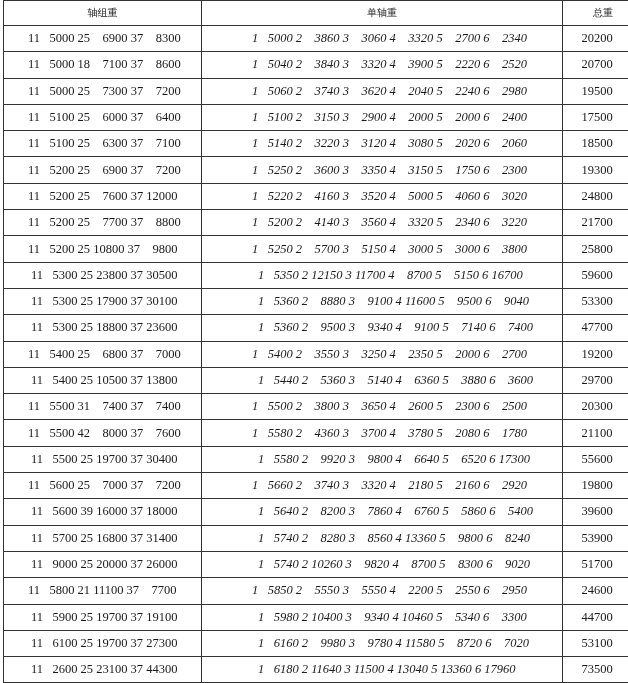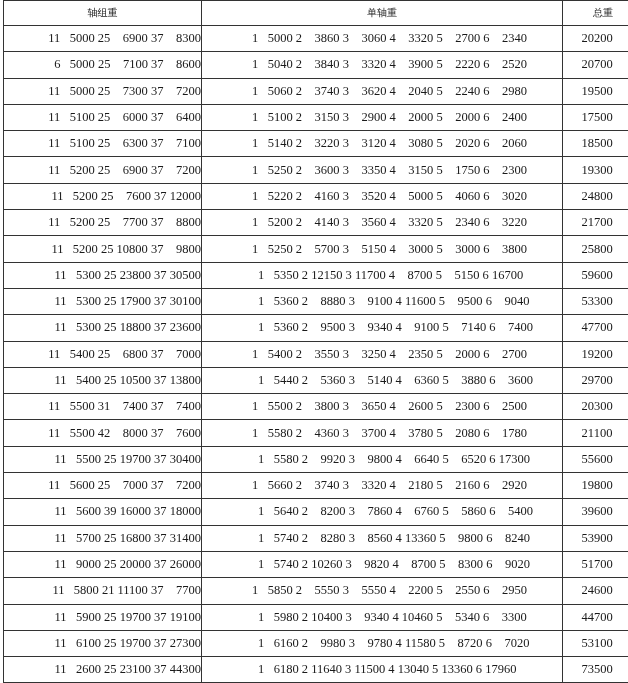--- a/index.html
+++ b/index.html
@@ -5,22 +5,22 @@
   html, body { margin: 0; padding: 0; background: #ffffff; }
   body { width: 628px; height: 683px; overflow: hidden; position: relative;
          font-family: "Liberation Serif", "DejaVu Serif", serif; color: #1a1a1a; }
   table { position: absolute; left: 3px; top: 0; border-collapse: collapse; table-layout: fixed; width: 640px; }
   td, th { border: 1px solid #333; padding: 0; font-size: 12.5px; font-weight: normal; text-align: center; white-space: pre; overflow: hidden; }
   th { height: 24px; font-size: 10px; }
   td { height: 25.3px; }
   col.c1 { width: 198px; }
   col.c2 { width: 361px; }
   col.c3 { width: 81px; }
-  td.axle-group { text-align: right; padding-left: 24px; }
-  td.single-axle { text-align: left; padding-left: 50px; }
+  td.axle-group { text-align: left; padding-left: 24px; }
+  td.single-axle { text-align: left; padding-left: 50px; font-style: italic; }
   td.single-axle.wide { padding-left: 56px; }
   td.axle-group.wide { padding-left: 27px; }
   td.total { text-align: center; padding-right: 12px; }
 </style>
 </head>
 <body>
 
 <table>
   <colgroup>
       <col class="c1">
@@ -34,21 +34,21 @@
       <th>总重</th>
     </tr>
   </thead>
   <tbody id="tbody">
       <tr>
         <td class="axle-group">11   5000 25    6900 37    8300</td>
         <td class="single-axle">1   5000 2    3860 3    3060 4    3320 5    2700 6    2340</td>
         <td class="total">20200</td>
       </tr>
       <tr>
-        <td class="axle-group">6   5000 25    7100 37    8600</td>
+        <td class="axle-group">11   5000 18    7100 37    8600</td>
         <td class="single-axle">1   5040 2    3840 3    3320 4    3900 5    2220 6    2520</td>
         <td class="total">20700</td>
       </tr>
       <tr>
         <td class="axle-group">11   5000 25    7300 37    7200</td>
         <td class="single-axle">1   5060 2    3740 3    3620 4    2040 5    2240 6    2980</td>
         <td class="total">19500</td>
       </tr>
       <tr>
         <td class="axle-group">11   5100 25    6000 37    6400</td>

